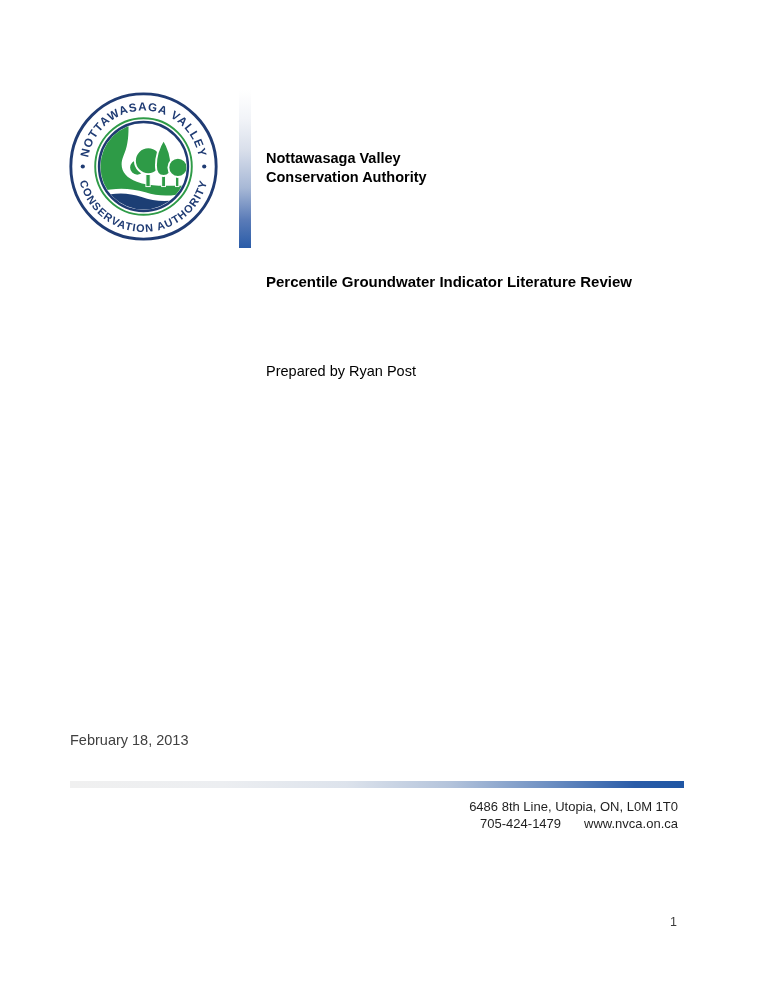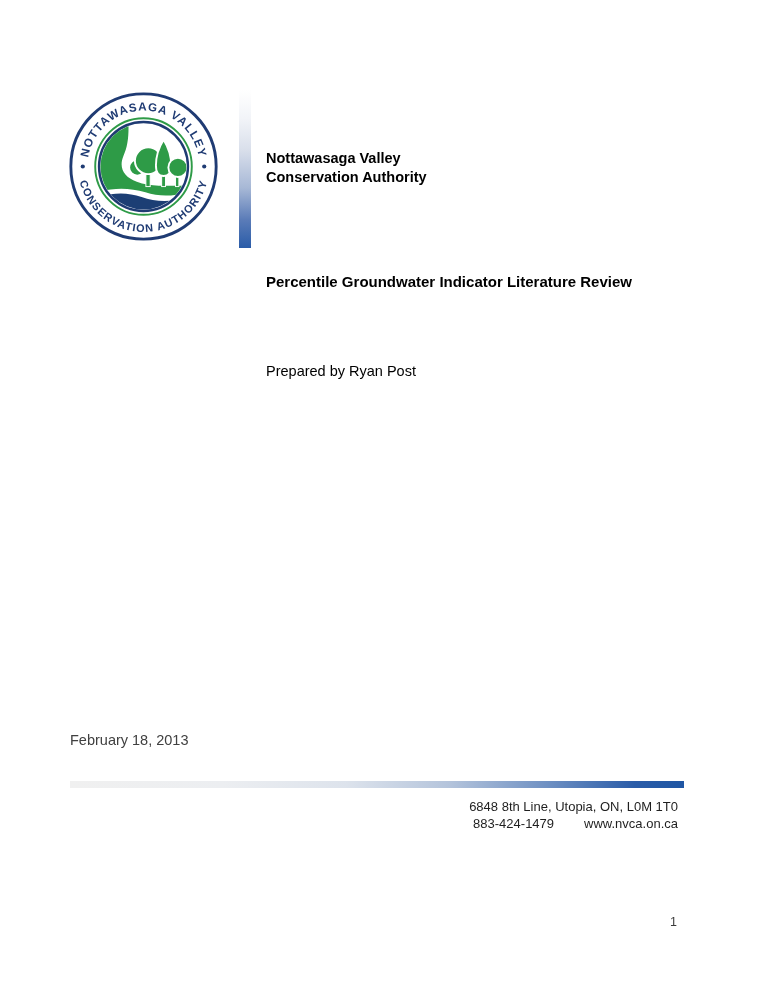--- a/index.html
+++ b/index.html
@@ -91,21 +91,21 @@
     position: absolute;
     right: 90px;
     top: 798px;
     text-align: right;
     font-size: 13px;
     line-height: 17px;
     color: #1f1f1f;
   }
   .footer-contact .site {
     display: inline-block;
-    margin-left: 30px;
+    margin-left: 23px;
   }
   .page-number {
     position: absolute;
     right: 91px;
     top: 915px;
     font-size: 12.5px;
     color: #3c3c3c;
   }
 </style>
 </head>
@@ -167,21 +167,21 @@
 
   <div class="report-title">Percentile Groundwater Indicator Literature Review</div>
 
   <div class="prepared-by">Prepared by Ryan Post</div>
 
   <div class="date-line">February 18, 2013</div>
 
   <div class="hbar"></div>
 
   <div class="footer-block">
-    <div>6848 8th Line, Utopia, ON, L0M 1T0</div>
+    <div>6486 8th Line, Utopia, ON, L0M 1T0</div>
     <div class="footer-contact">
-      <span>883-424-1479</span><span class="site">www.nvca.on.ca</span>
+      <span>705-424-1479</span><span class="site">www.nvca.on.ca</span>
     </div>
   </div>
 
   <div class="page-number">1</div>
 
 </div>
 
 </body></html>

